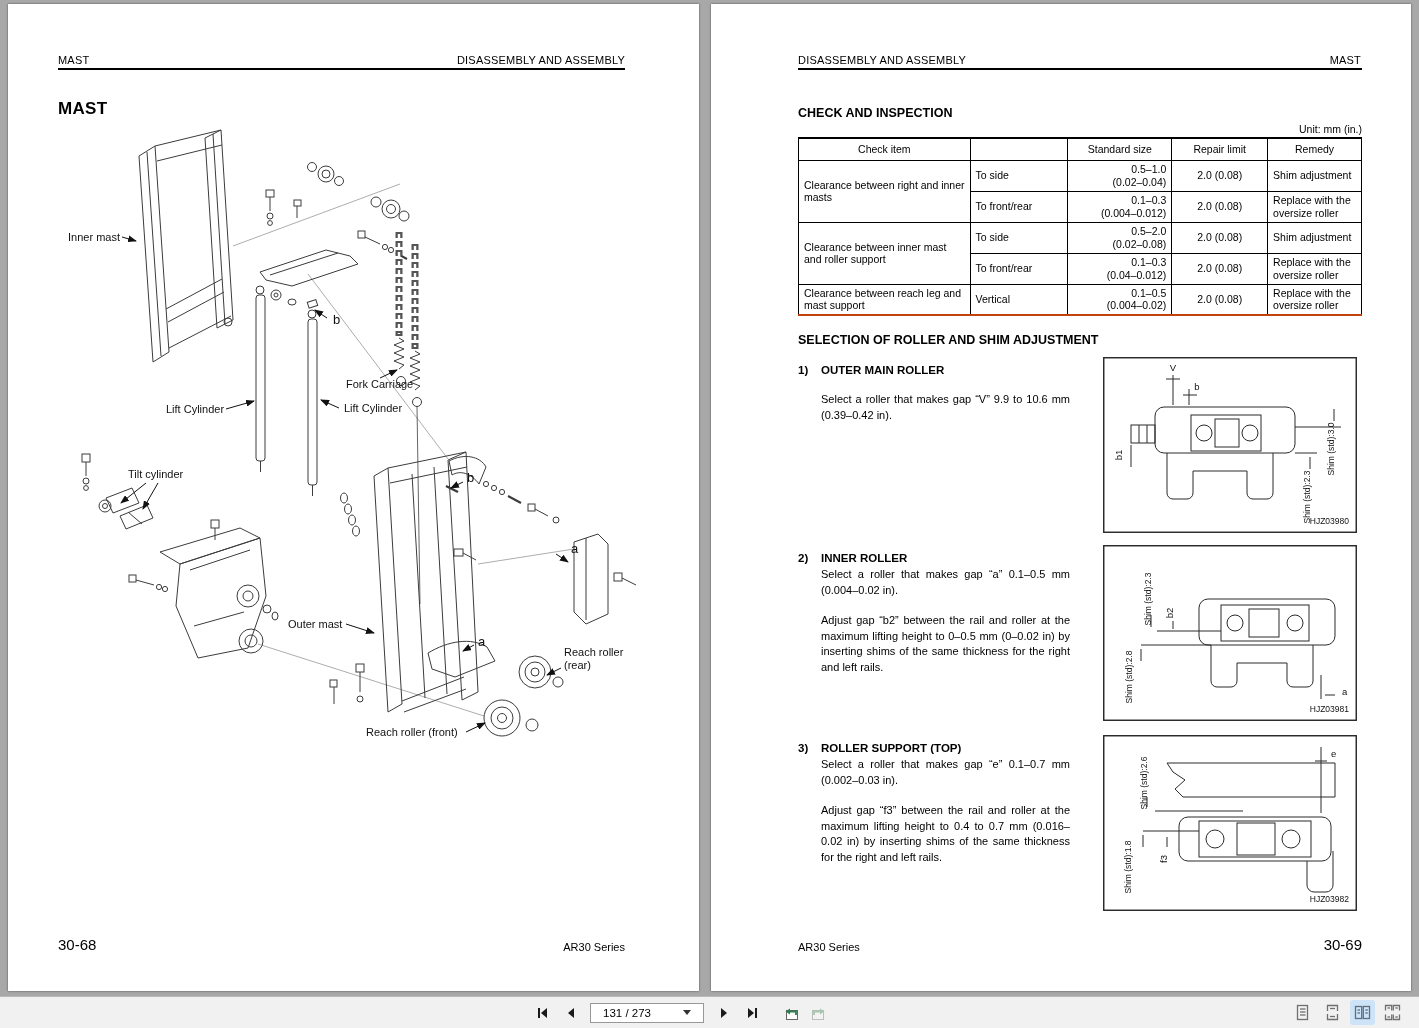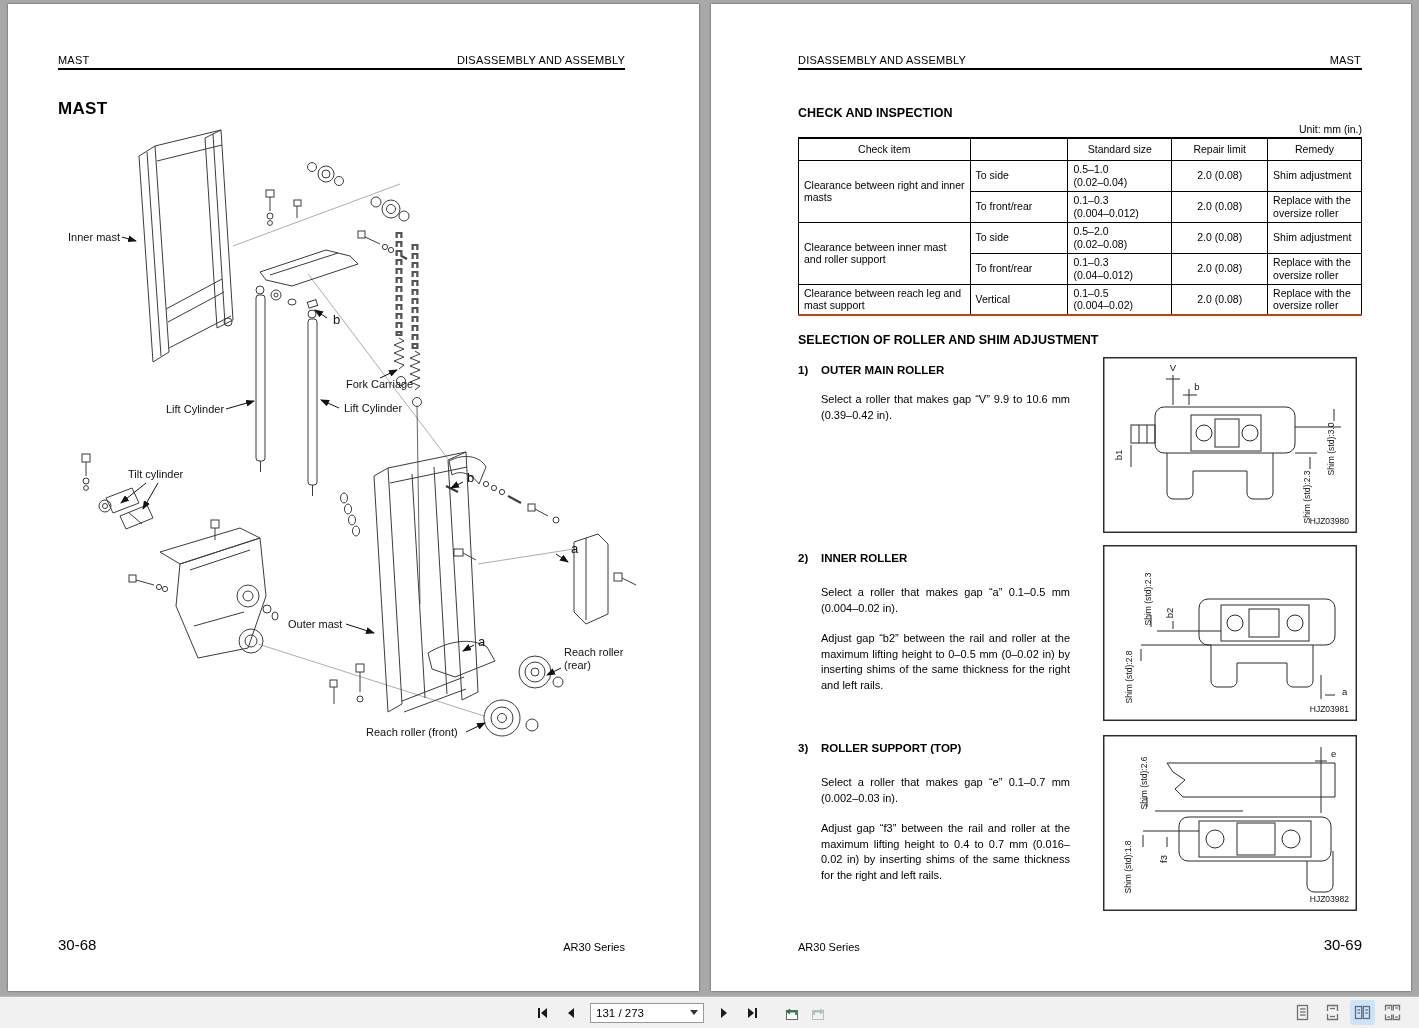--- a/index.html
+++ b/index.html
@@ -30,31 +30,31 @@
   .ctable {
     position:absolute; left:87px; top:133px; width:564px;
     border-collapse:collapse; font-size:10.5px; line-height:12.5px;
     border-top:2px solid #000; border-bottom:2px solid #c2410c;
   }
   .ctable th, .ctable td { border:1px solid #000; padding:2px 5px; font-weight:normal; }
   .ctable thead th { height:22px; text-align:center; }
   .ctable tbody td { height:31px; }
   .c-item   { text-align:left; }
   .c-dir    { text-align:left; }
-  .c-std    { text-align:left; }
+  .c-std    { text-align:right; }
   .c-limit  { text-align:center; }
   .c-remedy { text-align:left; }
 
   .sel-heading { position:absolute; left:87px; top:329px; font-size:12.5px; font-weight:bold; }
 
   .sec { position:absolute; left:87px; width:273px; }
   .sec-head { display:flex; font-size:11.5px; font-weight:bold; line-height:14px; }
   .sec-num { width:23px; flex:none; }
   .sec p { margin:15px 0 0 23px; width:249px; font-size:11px; line-height:15.5px; text-align:justify; }
-  .sec p.tight { margin-top:20px; }
+  .sec p.tight { margin-top:2px; }
 
   .fig { position:absolute; left:392px; width:254px; height:176px; }
   .fig svg { display:block; }
   svg text { font-family:"Liberation Sans", sans-serif; fill:#111; }
   .shimtxt { font-size:8.5px; }
   .dimtxt  { font-size:9.5px; }
   .codetxt { font-size:8.5px; }
 
   
   .dlabel { font-size:11px; }
@@ -67,21 +67,21 @@
   }
   .nav-group { position:absolute; left:530px; top:3px; display:flex; align-items:center; gap:3px; }
   .view-group { position:absolute; right:14px; top:3px; display:flex; align-items:center; gap:5px; }
   .tbtn {
     width:25px; height:25px; border:0; background:transparent; padding:0;
     display:flex; align-items:center; justify-content:center; cursor:pointer;
   }
   .tbtn.active { background:#cde3f7; border-radius:3px; }
   .page-field {
     width:114px; height:20px; background:#fff; border:1px solid #989898;
-    display:flex; align-items:center; margin:0 4px; padding:0 5px;
+    display:flex; align-items:center; margin:0 4px; padding:0 12px;
   }
   .page-field input {
     flex:1; border:0; outline:none; font-size:11.5px; font-family:"Liberation Sans",sans-serif;
     background:transparent; padding:0; min-width:0;
   }
   .caret-down {
     width:0; height:0; border-left:4px solid transparent; border-right:4px solid transparent;
     border-top:5px solid #333; margin-left:4px; flex:none; cursor:pointer;
   }
 </style>

